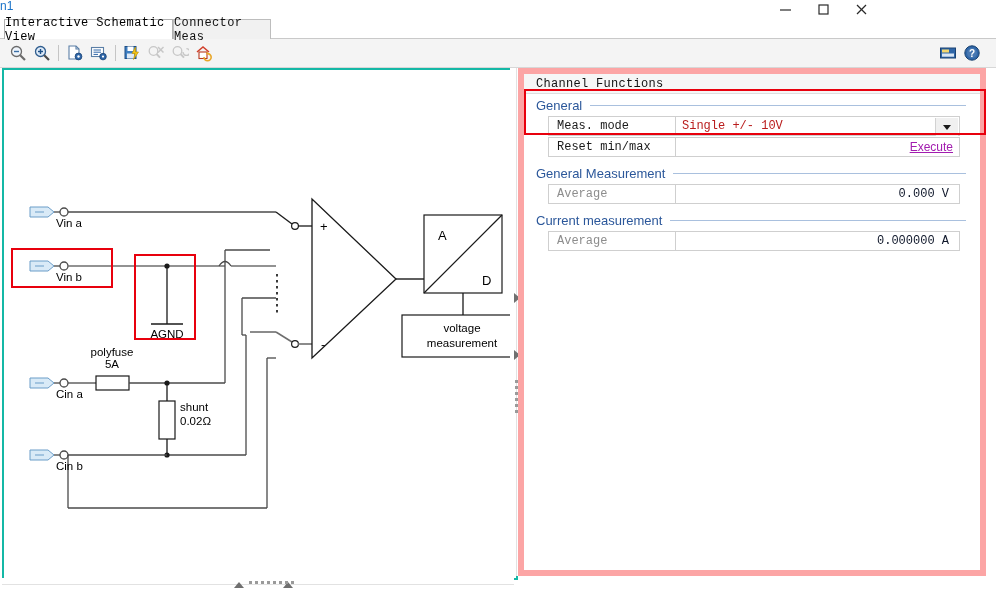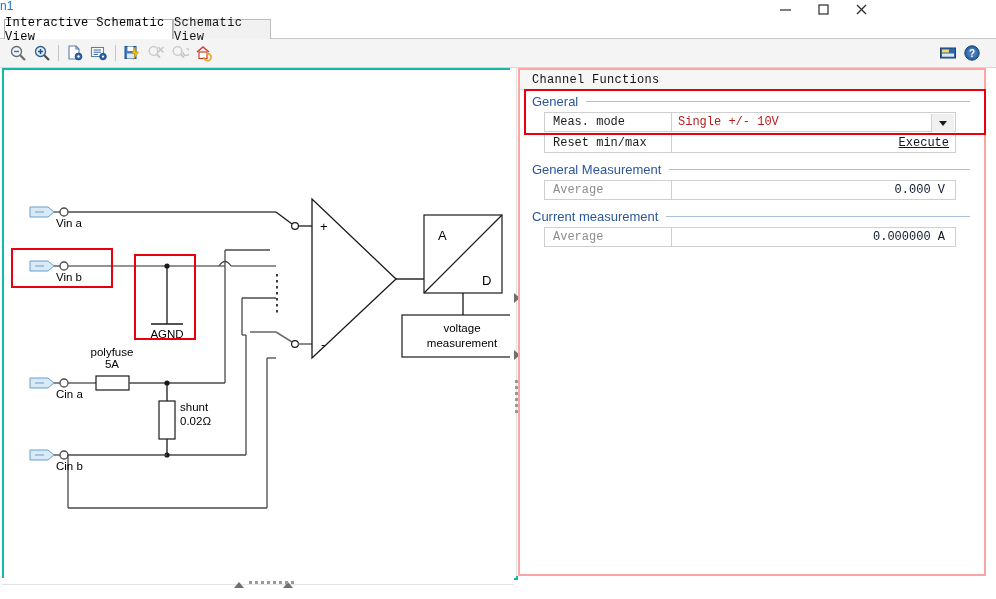--- a/index.html
+++ b/index.html
@@ -53,21 +53,21 @@
   
   .hsplit{position:absolute;left:2px;top:578px;width:512px;height:14px;background:#ffffff;}
   .hsplit .bar{position:absolute;left:0;top:6px;width:512px;height:1px;background:#e2e2e2;}
   .hs-tri{position:absolute;top:4px;width:0;height:0;border-left:5px solid transparent;
           border-right:5px solid transparent;border-bottom:6px solid #6f6f6f;}
   .hs-dots{position:absolute;top:581px;left:249px;display:flex;}
   .hs-dots i{width:3px;height:3px;background:#9a9a9a;margin-right:3px;}
 
   
   .proppane{position:absolute;left:518px;top:68px;width:468px;height:508px;
-            background:#ffffff;border:2px solid #fca5a5;box-sizing:border-box;}
+            background:#ffffff;border:6px solid #fca5a5;box-sizing:border-box;}
   .prop-header{position:absolute;left:0;top:0;width:100%;height:20px;
                background:#f6f6f6;border-bottom:1px solid #dedede;box-sizing:border-box;
                display:flex;align-items:center;padding-left:12px;
                font-family:"Liberation Mono","DejaVu Sans Mono",monospace;font-size:12px;color:#111;letter-spacing:0.3px;}
   .prop-body{position:absolute;left:0;top:21px;width:100%;}
 
   .group{position:relative;margin:0 0 4px 0;}
   .group-title{display:flex;align-items:center;height:20px;padding-left:12px;
                color:#2b579a;font-size:13px;font-family:"Liberation Sans",sans-serif;}
   .group-title .glabel{white-space:nowrap;}
@@ -81,22 +81,22 @@
   .cell-value{flex:1;box-sizing:border-box;border:1px solid #cfcfcf;border-left:none;background:#fff;
               display:flex;align-items:center;padding:0 6px;position:relative;
               font-family:"Liberation Mono","DejaVu Sans Mono",monospace;font-size:12px;color:#b91c1c;}
   .cell-value.right{justify-content:flex-end;color:#0f172a;padding-right:10px;}
   .combo-arrow{position:absolute;right:1px;top:1px;width:22px;height:18px;background:#f0f0f0;
                border-left:1px solid #d2d2d2;display:flex;align-items:center;justify-content:center;}
   .combo-arrow i{width:0;height:0;border-left:4px solid transparent;border-right:4px solid transparent;
                  border-top:5px solid #1a1a1a;display:block;}
   .exec-cell{flex:1;box-sizing:border-box;border:1px solid #cfcfcf;border-left:none;background:#fff;
              display:flex;align-items:center;justify-content:flex-end;padding-right:6px;}
-  .exec-link{color:#0f172a;text-decoration:underline;
-             font-family:Liberation Mono, monospace;font-size:12px;cursor:pointer;text-align:right;}
+  .exec-link{color:#a21caf;text-decoration:underline;
+             font-family:Liberation Sans, sans-serif;font-size:12px;cursor:pointer;text-align:right;}
 
   
   .redbox{position:absolute;border:2px solid #e8000d;box-sizing:border-box;pointer-events:none;z-index:20;}
 </style>
 </head>
 <body>
 
 <div id="app">
 
   <div class="titlebar">
@@ -116,21 +116,21 @@
         <svg width="13" height="13" viewBox="0 0 13 13">
             <line x1="2" y1="2" x2="11" y2="11" stroke="#2a2a2a" stroke-width="1.3"></line>
             <line x1="11" y1="2" x2="2" y2="11" stroke="#2a2a2a" stroke-width="1.3"></line>
           </svg>
       </div>
     </div>
   </div>
 
   <div class="tabstrip">
     <div class="tab active">Interactive Schematic View</div>
-    <div class="tab inactive">Schematic View</div>
+    <div class="tab inactive">Connector Meas</div>
   </div>
   <div class="tabline"></div>
 
   <div class="toolbar">
     <div class="tb-left">
 
       <div class="tbtn">
         <svg width="18" height="18" viewBox="0 0 18 18">
           <circle cx="7.5" cy="7.5" r="5" fill="#eef4fb" stroke="#6b6b6b" stroke-width="1.3"></circle>
           <line x1="11.2" y1="11.2" x2="16" y2="16" stroke="#6b6b6b" stroke-width="2.2"></line>

